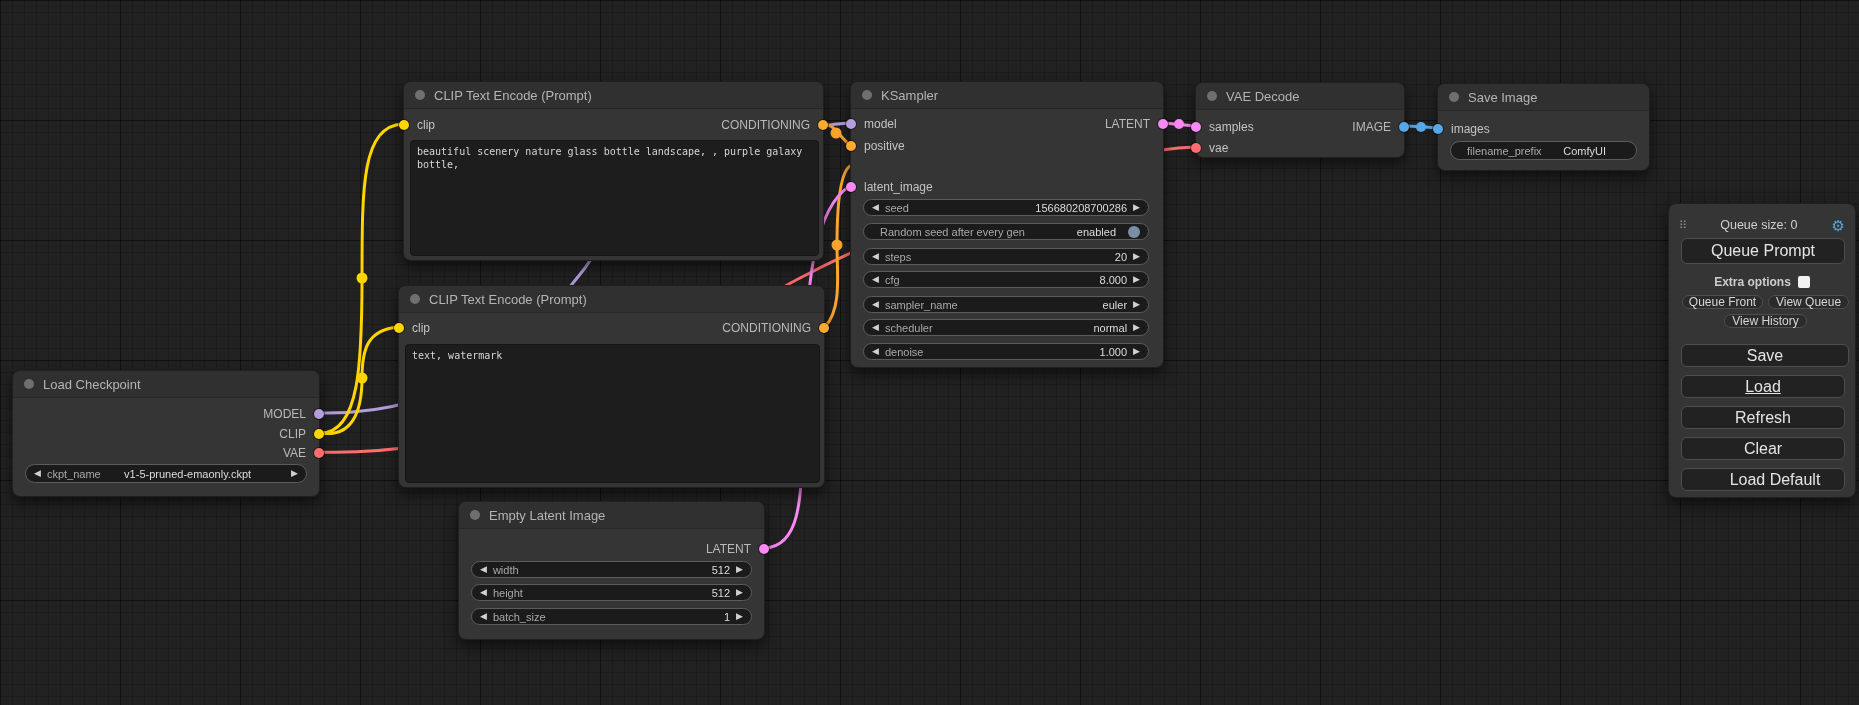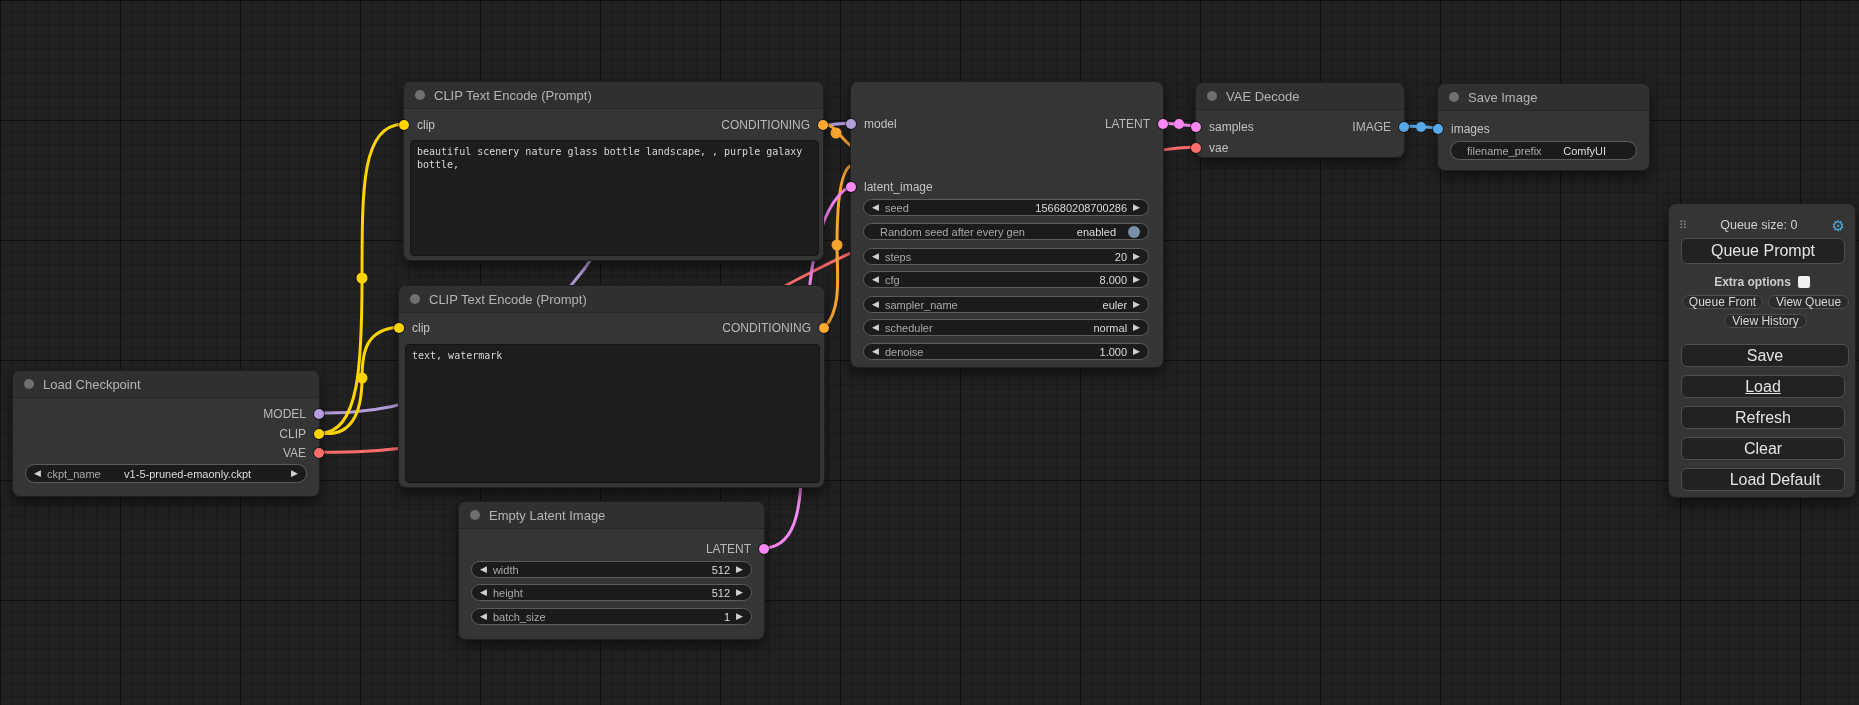--- a/index.html
+++ b/index.html
@@ -124,25 +124,33 @@
     <div class="iorow split" style="top:33px;">
       <span>clip</span>
       <span class="olabel">CONDITIONING</span>
       <span class="sdot in" style="background: rgb(255, 213, 0);"></span>
       <span class="sdot out" style="background: rgb(255, 169, 49);"></span>
     </div>
     <textarea class="ta" style="left: 6px; top: 58px; width: 415px; height: 139px;">text, watermark</textarea>
   </div>
 
   <div class="node" style="left:850px;top:81px;width:314px;height:287px;">
+    <div class="ntitle">
+      <span class="tdot"></span>
+      <span>KSampler</span>
+    </div>
     <div class="iorow split" style="top:33px;">
       <span>model</span>
       <span class="olabel">LATENT</span>
       <span class="sdot in" style="background: rgb(179, 157, 219);"></span>
       <span class="sdot out" style="background: rgb(249, 136, 242);"></span>
+    </div>
+    <div class="iorow" style="top:55px;">
+      <span>positive</span>
+      <span class="sdot in" style="background: rgb(255, 169, 49);"></span>
     </div>
     <div class="iorow" style="top:96px;">
       <span>latent_image</span>
       <span class="sdot in" style="background: rgb(249, 136, 242);"></span>
     </div>
     <div class="widget" style="left:12px;right:14px;top:117px;">
       <span class="arrow">◀</span>
       <span>seed</span>
       <span class="wvalue">156680208700286</span>
       <span class="arrow">▶</span>

